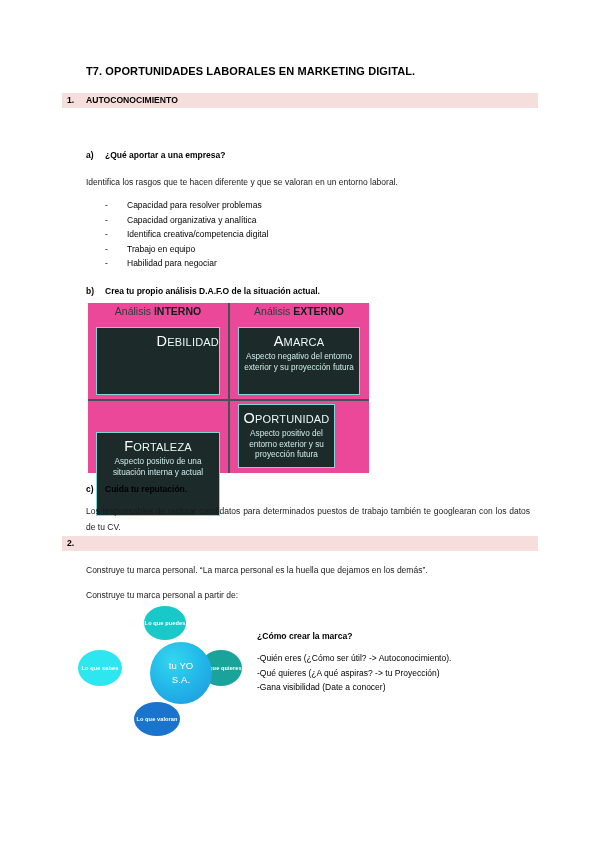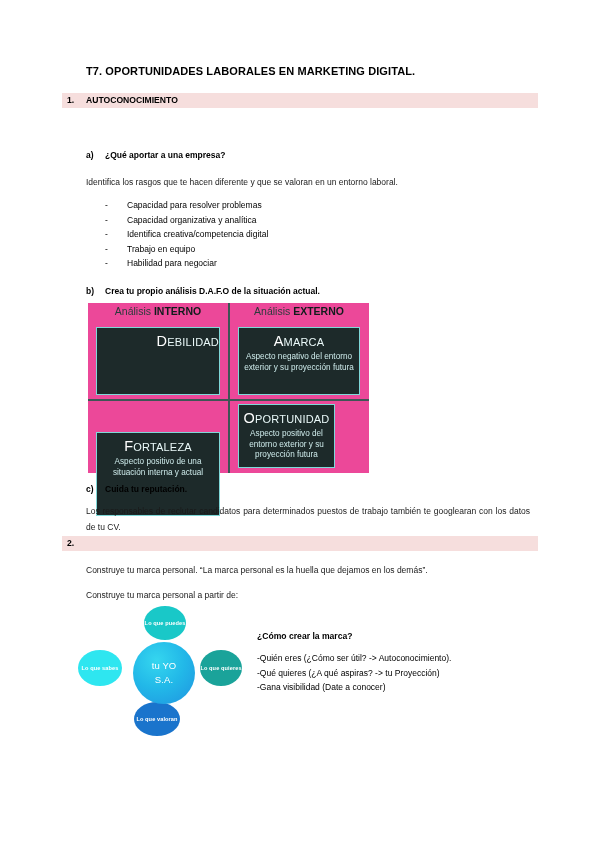--- a/index.html
+++ b/index.html
@@ -190,21 +190,21 @@
     align-items: center;
     justify-content: center;
     text-align: center;
     color: #ffffff;
     font-size: 5.6px;
     line-height: 7px;
     font-weight: bold;
     letter-spacing: 0.1px;
   }
   .bubble.center {
-    left: 55px; top: 36px;
+    left: 72px; top: 36px;
     width: 62px; height: 62px;
     background: radial-gradient(circle at 38% 30%, #35d6ef 0%, #22b8e8 48%, #1f93e0 100%);
     font-size: 9.5px;
     line-height: 14px;
     font-weight: normal;
   }
   .bubble.top {
     left: 66px; top: 0px;
     width: 42px; height: 34px;
     background: #19c8c8;

